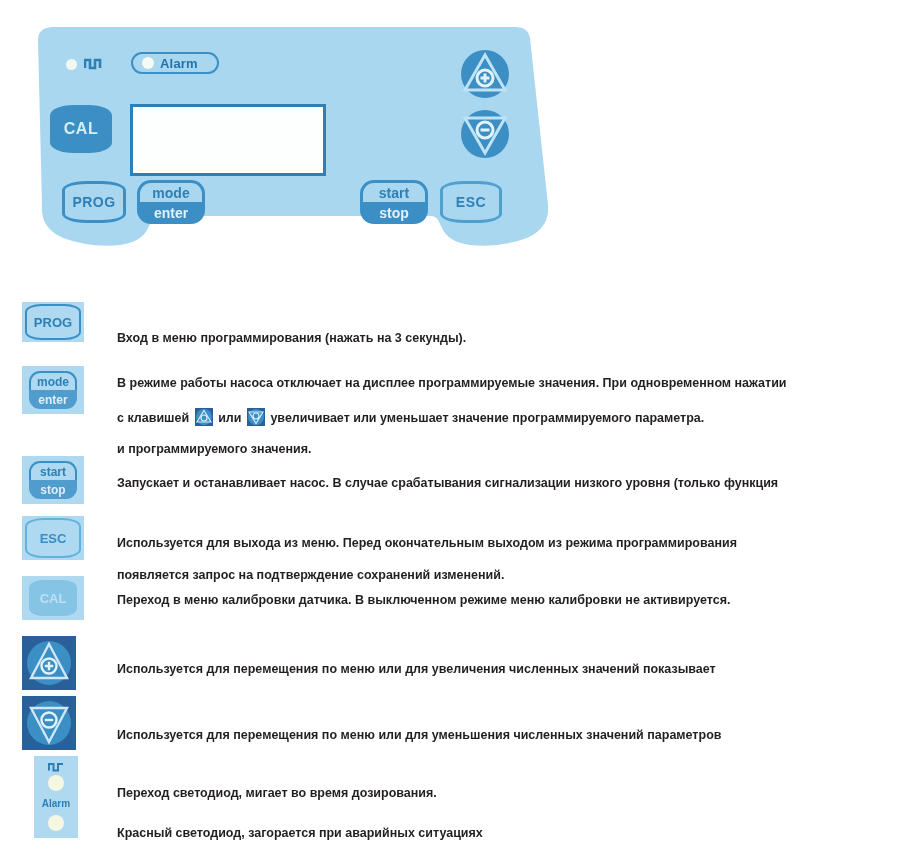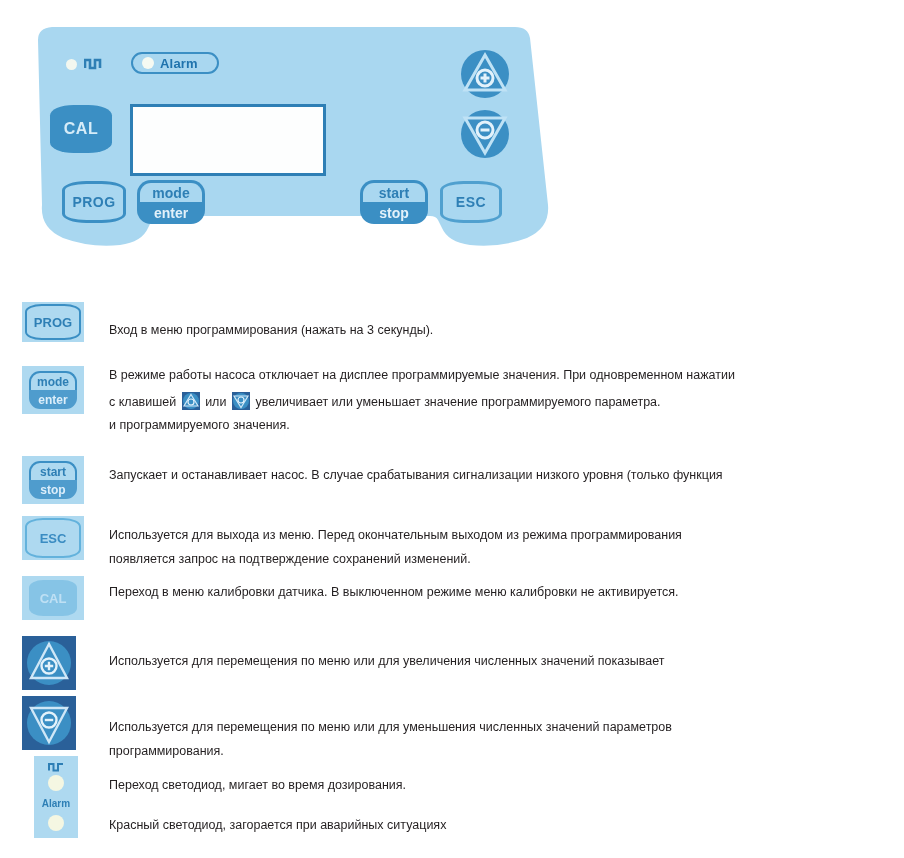--- a/index.html
+++ b/index.html
@@ -166,21 +166,21 @@
     position: absolute;
     left: 22px;
   }
   .row .txt {
     position: absolute;
     left: 101px;
     font-size: 12.5px;
     color: #231f20;
     line-height: 15.5px;
   }
-  .row .txt p { margin: 8px; }
+  .row .txt p { margin: 16px; font-weight: bold; }
 
   
   .tile {
     position: relative;
     box-sizing: border-box;
     display: flex;
     align-items: center;
     justify-content: center;
     font-weight: bold;
   }
@@ -435,21 +435,20 @@
         <svg width="54" height="54" viewBox="0 0 54 54">
           <circle cx="27" cy="27" r="22" fill="#3b8fc4"></circle>
           <path d="M9,12 L45,12 L27,46 Z" fill="none" stroke="#cfe7f7" stroke-width="2.4"></path>
           <circle cx="27" cy="24" r="7.5" fill="none" stroke="#e3f2fb" stroke-width="2.4"></circle>
           <path d="M22.8,24 L31.2,24" stroke="#e3f2fb" stroke-width="2.4"></path>
         </svg>
       </div>
     </div>
     <div class="txt" style="top:16px">
       <p>Используется для перемещения по меню или для уменьшения численных значений параметров</p>
-      <p>программирования.</p>
     </div>
   </div>
 
   <div class="row" style="top:468px">
     <div class="ico" style="top:0;left:34px">
       <div class="tile tile-lightbg tile-led">
         <svg class="wave" viewBox="0 0 16 11">
           <path d="M1,9.5 L1,3 L5.5,3 L5.5,9.5 L10,9.5 L10,3 L15,3" fill="none" stroke="#2e7fb5" stroke-width="2"></path>
         </svg>
         <div class="ledcirc"></div>

